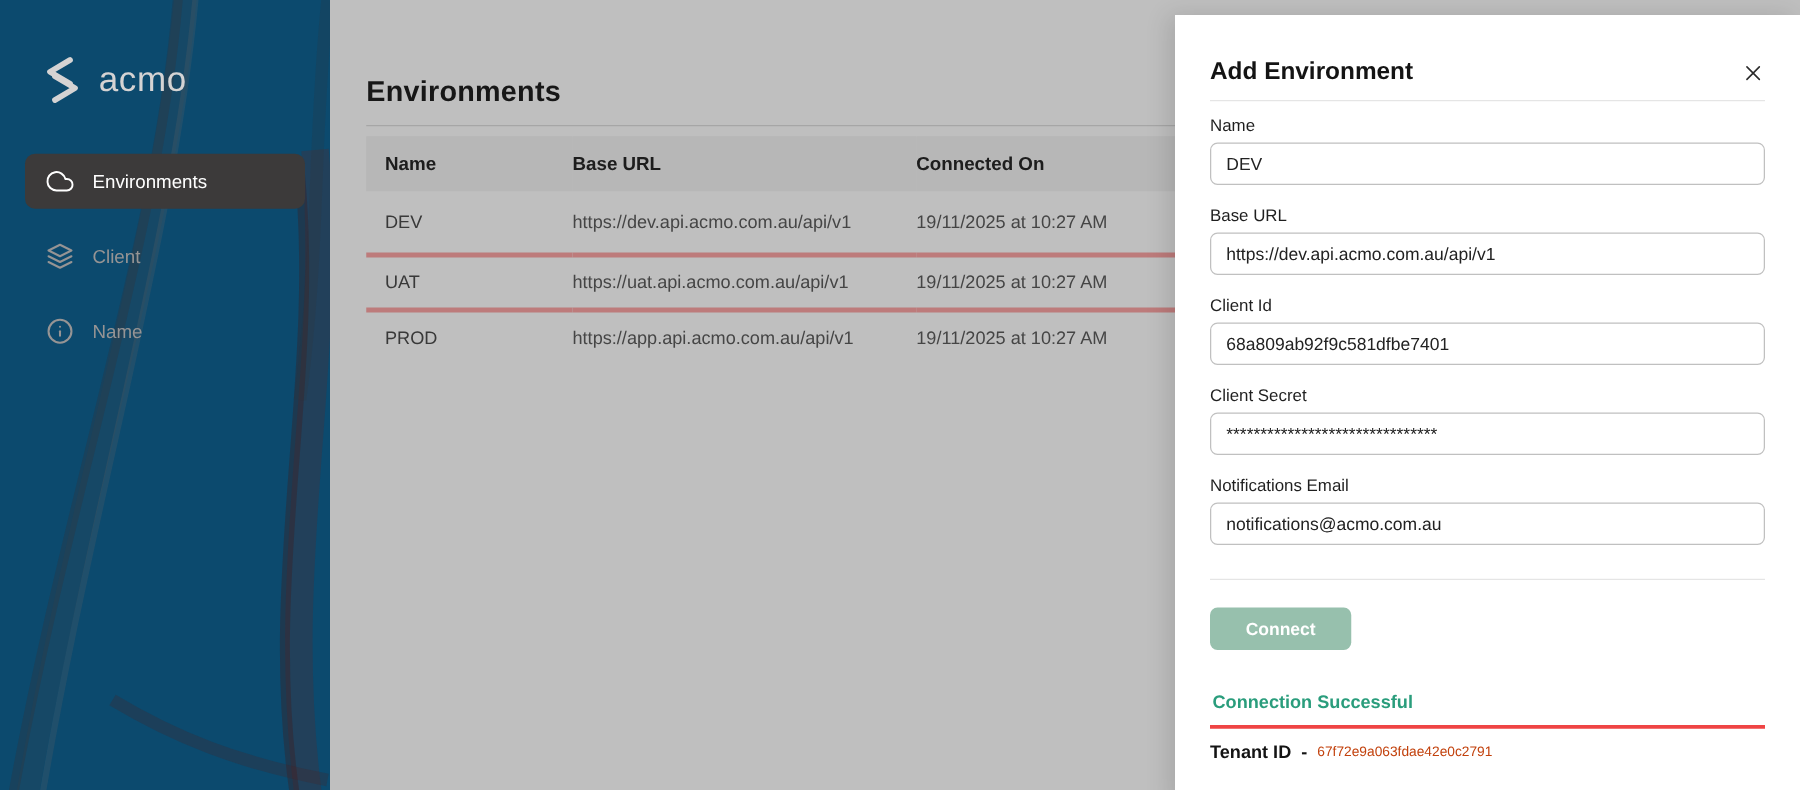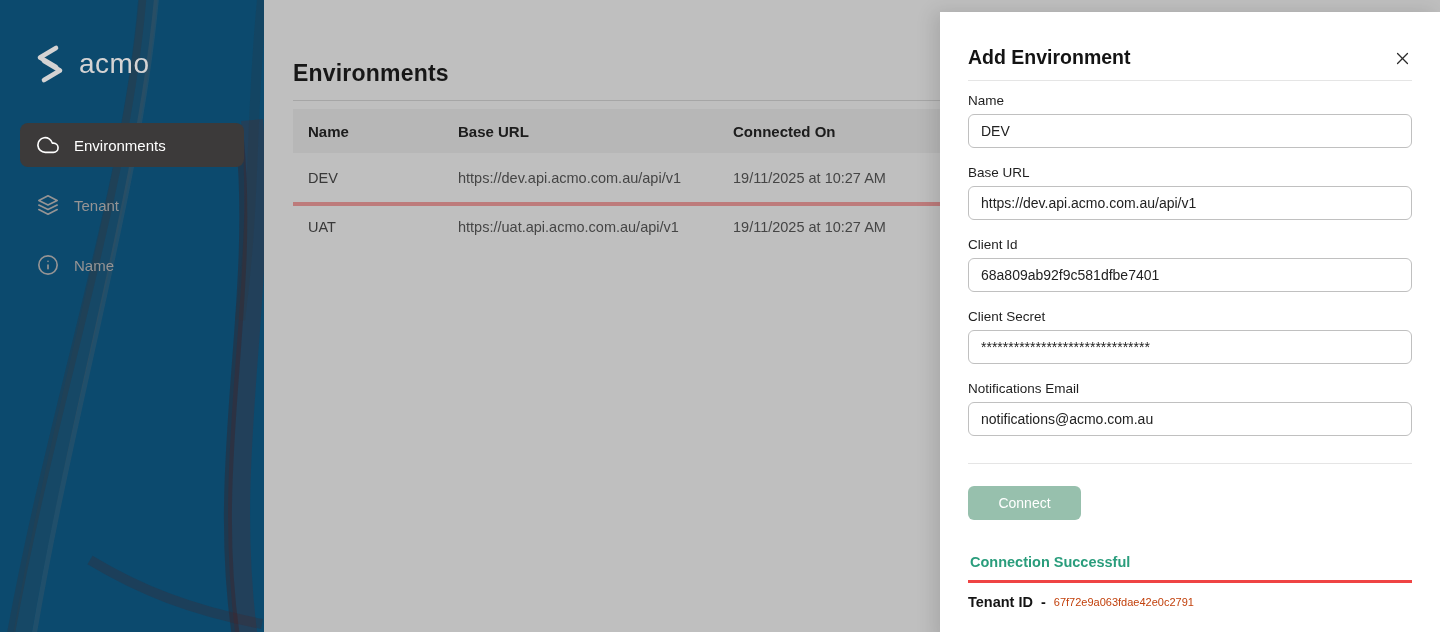--- a/index.html
+++ b/index.html
@@ -93,21 +93,21 @@
   .field-input {
     width: 100%; height: 34px; border: 1px solid #c0c0c0; border-radius: 6px;
     padding: 0 12px; font-size: 14px; color: #222222;
     font-family: "Liberation Sans", "DejaVu Sans", sans-serif;
     background: #ffffff; outline: none;
   }
   .panel-divider { border-bottom: 1px solid #e5e5e5; margin-top: 27px; }
   .connect-btn {
     margin-top: 22px; width: 113px; height: 34px; border: none;
     border-radius: 6px; background: #97c0ad; color: #ffffff;
-    font-size: 14px; font-weight: 400; cursor: pointer;
+    font-size: 14px; font-weight: 700; cursor: pointer;
     font-family: "Liberation Sans", "DejaVu Sans", sans-serif;
   }
   .status-row {
     margin-top: 33px; padding-bottom: 9px; border-bottom: 3px solid #ef4444;
     padding-left: 2px;
   }
   .status-text { font-size: 14.5px; font-weight: 600; color: #2a9d7c; }
   .tenant-row {
     padding-top: 11px; display: flex; align-items: center; gap: 8px;
   }
@@ -151,21 +151,21 @@
         <span class="nav-label">Environments</span>
       </div>
       <div class="nav-item">
         <span style="display:inline-flex">
           <svg width="22" height="22" viewBox="0 0 24 24" fill="none" stroke-width="1.8" stroke-linecap="round" stroke-linejoin="round">
             <polygon points="12 2 2 7 12 12 22 7 12 2"></polygon>
             <polyline points="2 17 12 22 22 17"></polyline>
             <polyline points="2 12 12 17 22 12"></polyline>
           </svg>
         </span>
-        <span class="nav-label">Tenant</span>
+        <span class="nav-label">Client</span>
       </div>
       <div class="nav-item">
         <span style="display:inline-flex">
           <svg width="22" height="22" viewBox="0 0 24 24" fill="none" stroke-width="1.8" stroke-linecap="round" stroke-linejoin="round">
             <circle cx="12" cy="12" r="10"></circle>
             <line x1="12" y1="16" x2="12" y2="12"></line>
             <line x1="12" y1="8" x2="12.01" y2="8"></line>
           </svg>
         </span>
         <span class="nav-label">Name</span>
@@ -195,20 +195,25 @@
           <tr>
             <td>DEV</td>
             <td>https://dev.api.acmo.com.au/api/v1</td>
             <td>19/11/2025 at 10:27 AM</td>
           </tr>
           <tr>
             <td>UAT</td>
             <td>https://uat.api.acmo.com.au/api/v1</td>
             <td>19/11/2025 at 10:27 AM</td>
           </tr>
+          <tr>
+            <td>PROD</td>
+            <td>https://app.api.acmo.com.au/api/v1</td>
+            <td>19/11/2025 at 10:27 AM</td>
+          </tr>
         </tbody>
       </table>
     </div>
     <div class="dim-overlay"></div>
   </main>
 
   <section class="panel">
     <div class="panel-header">
       <h2 class="panel-title">Add Environment</h2>
       <button class="close-btn" aria-label="Close">

